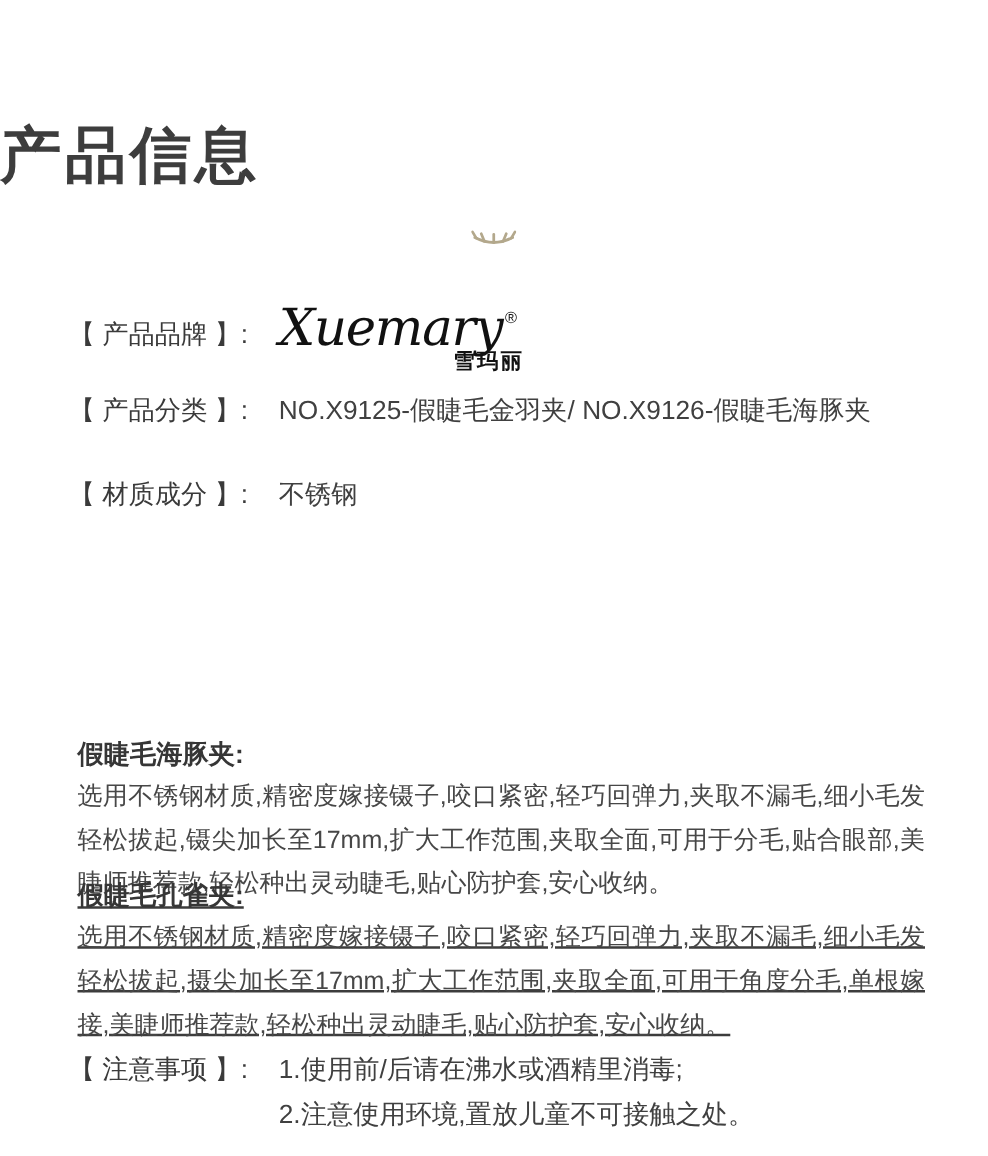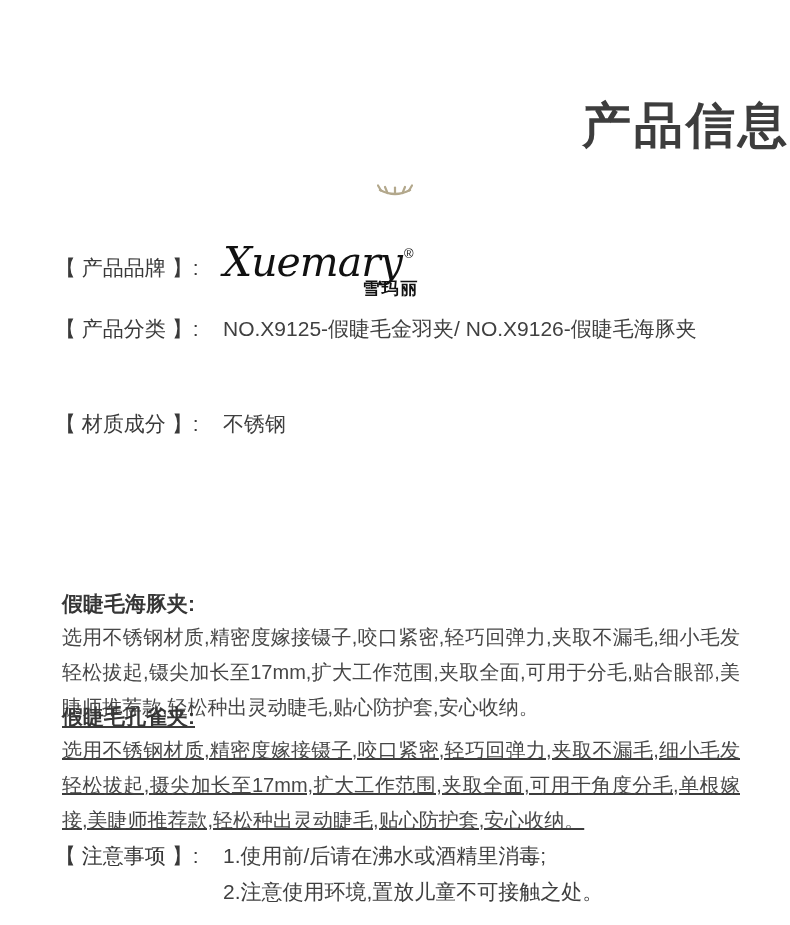--- a/index.html
+++ b/index.html
@@ -16,21 +16,21 @@
     position: relative;
     width: 790px;
     height: 925px;
     background: #ffffff;
   }
   .title {
     position: absolute;
     top: 97px;
     left: 0;
     width: 100%;
-    text-align: right;
+    text-align: left;
     font-size: 49px;
     line-height: 56px;
     font-weight: 700;
     letter-spacing: 3px;
     color: #3d3d3d;
   }
   .lash-icon {
     position: absolute;
     top: 183px;
     left: 0;
@@ -85,21 +85,21 @@
   .logo-cn {
     position: absolute;
     right: 18px;
     bottom: -2px;
     font-size: 17px;
     font-weight: 700;
     letter-spacing: 2px;
     color: #111111;
   }
   .category-row { top: 311px; }
-  .material-row { top: 378px; margin-top: 28px; }
+  .material-row { top: 378px; }
   .notes-row { top: 838px; }
   .product-section {
     position: absolute;
     left: 62px;
     width: 678px;
   }
   .section-1 { top: 425px; }
   .section-2 { top: 576px; margin-top: 12px; }
   .section-3 { top: 701px; text-decoration: underline; }
   .product-section h2 {

